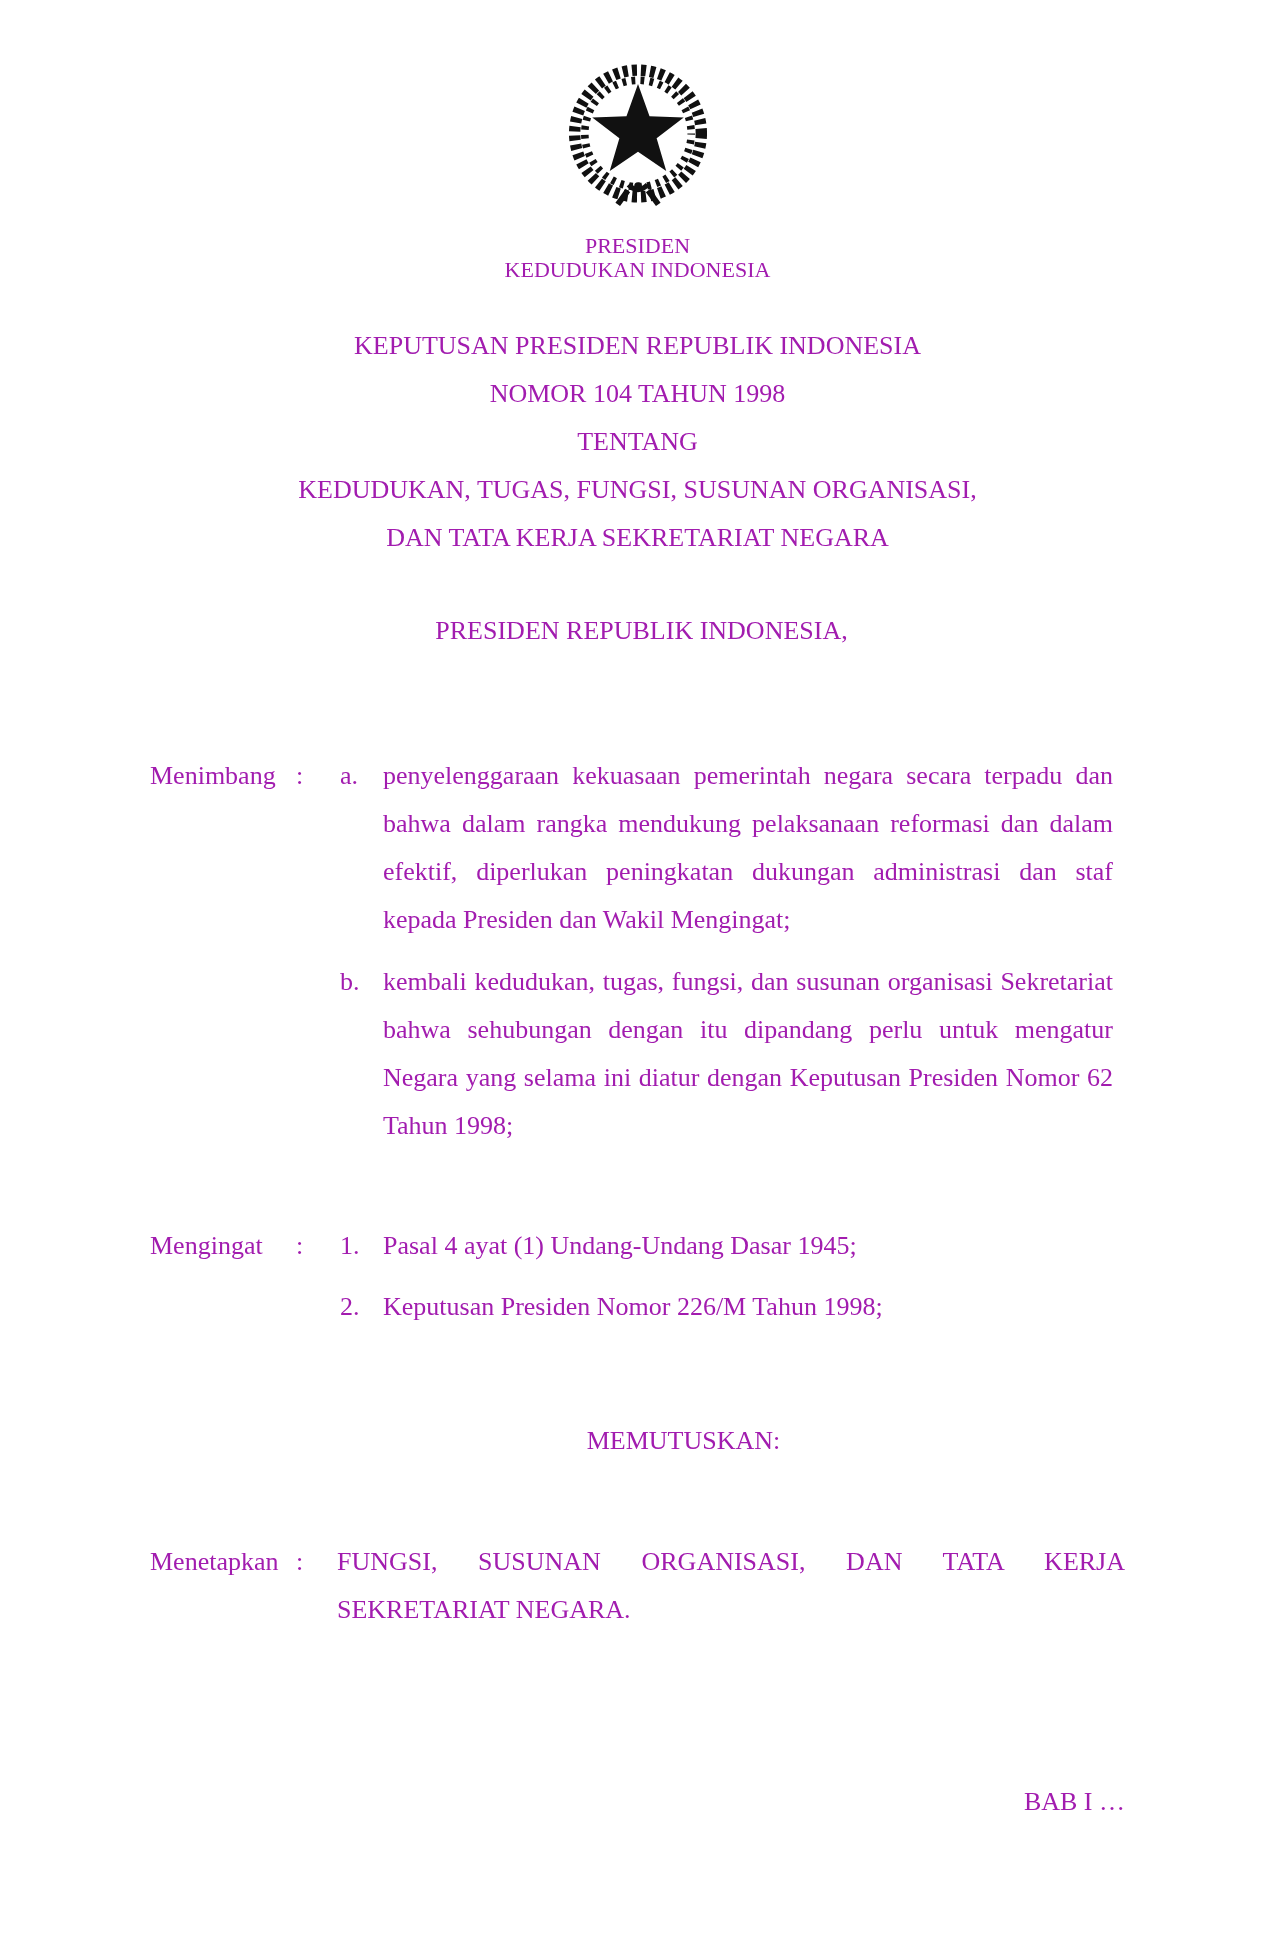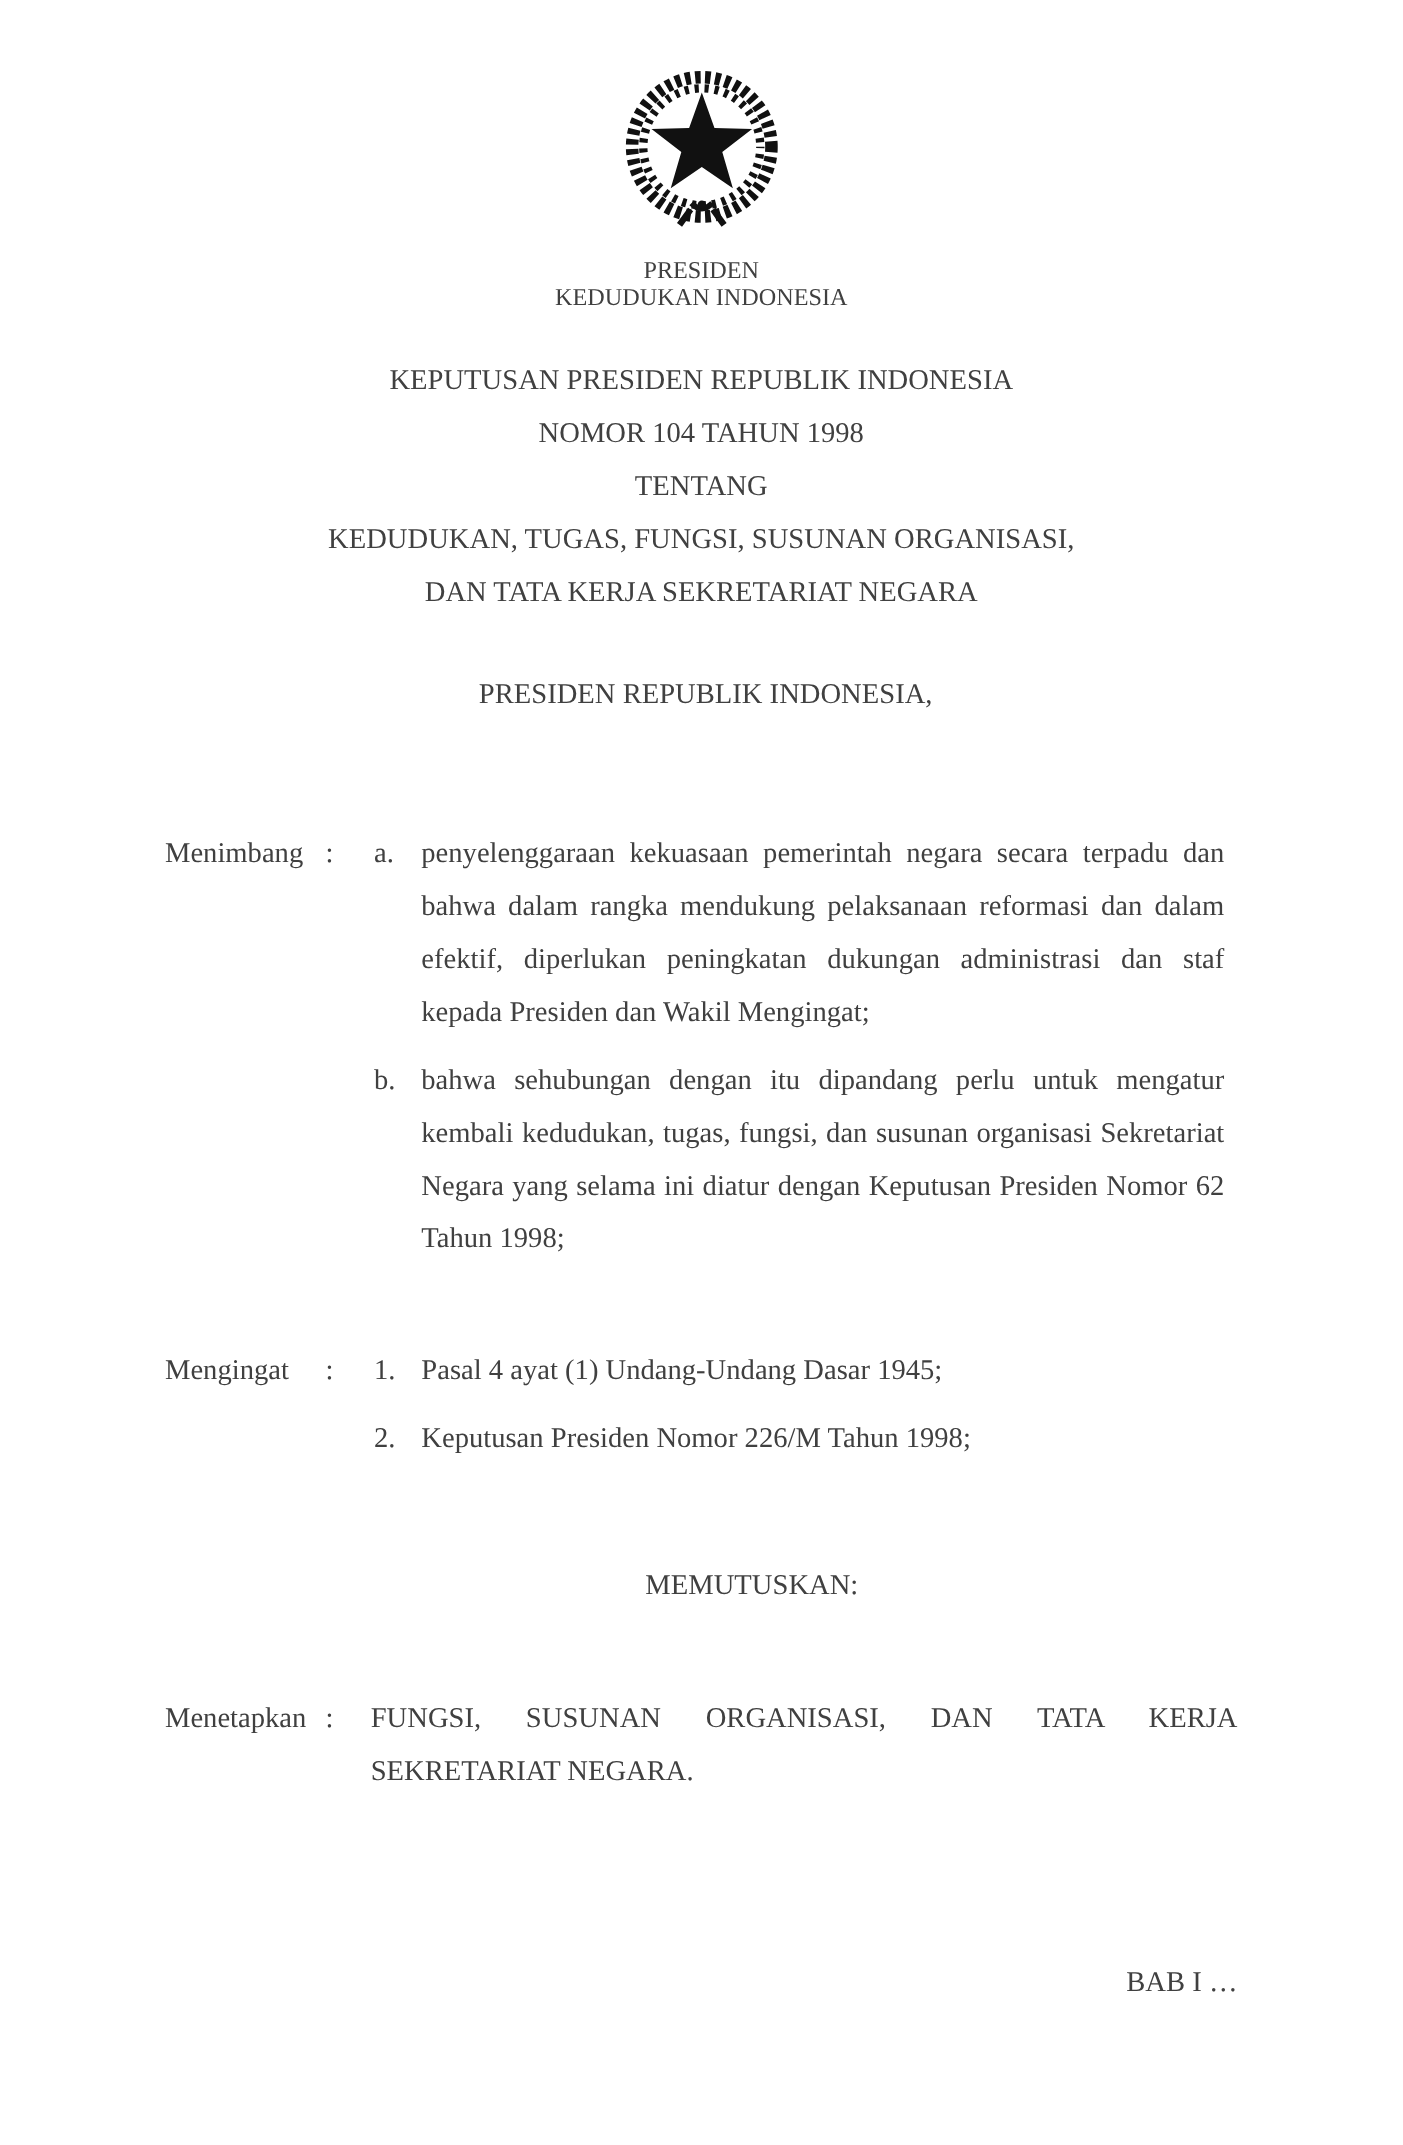--- a/index.html
+++ b/index.html
@@ -1,21 +1,21 @@
 <!DOCTYPE html>
 <html><head>
 <meta charset="utf-8">
 <style>
   html, body { margin: 0; padding: 0; background: #ffffff; }
   .page {
     position: relative;
     width: 1275px;
     height: 1950px;
     background: #ffffff;
-    color: #404040;
+    color: #a21caf;
     font-family: "Liberation Serif", "DejaVu Serif", serif;
     font-size: 26px;
     line-height: 48px;
     overflow: hidden;
   }
 
   
   .letterhead { position: absolute; top: 60px; left: 0; width: 100%; text-align: center; }
   .seal { display: block; margin: 0 auto; width: 152px; height: 152px; }
   .lh-text { margin-top: 22px; font-size: 22px; line-height: 24px; }
@@ -83,22 +83,22 @@
     <div>
       <div class="item">
         <span class="marker">a.</span>
         <div class="jl">penyelenggaraan kekuasaan pemerintah negara secara terpadu dan</div>
         <div class="jl">bahwa dalam rangka mendukung pelaksanaan reformasi dan dalam</div>
         <div class="jl">efektif, diperlukan peningkatan dukungan administrasi dan staf</div>
         <div class="ll">kepada Presiden dan Wakil Mengingat;</div>
       </div>
       <div class="item">
         <span class="marker">b.</span>
+        <div class="jl">kembali kedudukan, tugas, fungsi, dan susunan organisasi Sekretariat</div>
         <div class="jl">bahwa sehubungan dengan itu dipandang perlu untuk mengatur</div>
-        <div class="jl">kembali kedudukan, tugas, fungsi, dan susunan organisasi Sekretariat</div>
         <div class="jl">Negara yang selama ini diatur dengan Keputusan Presiden Nomor 62</div>
         <div class="ll">Tahun 1998;</div>
       </div>
     </div>
   </section>
 
   <section class="clause mengingat">
     <span class="label">Mengingat</span>
     <span class="colon">:</span>
     <div>

